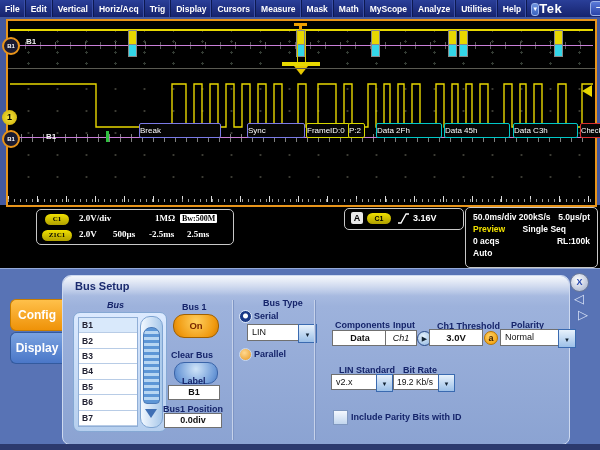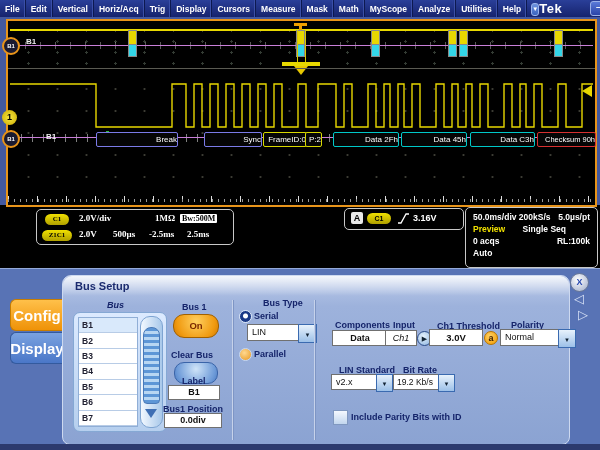--- a/index.html
+++ b/index.html
@@ -41,22 +41,22 @@
   .trig-t:before{content:"";position:absolute;left:0;top:0;width:13px;height:3px;background:#f0a000;}
   .trig-t:after{content:"";position:absolute;left:5px;top:3px;width:3px;height:4px;background:#f0a000;}
   .trig-vline{position:absolute;top:9px;width:1px;height:32px;background:#d8c800;}
   .zoom-bar{position:absolute;left:274px;top:41px;width:38px;height:4px;background:#e8d800;}
   .zoom-tri{position:absolute;left:286px;top:45px;width:0;height:0;
     border-left:7px solid transparent;border-right:7px solid transparent;border-top:9px solid #e8c800;}
   .wave-svg{position:absolute;left:0;top:0;width:587px;height:182px;}
   .bus-ticks{position:absolute;left:2px;top:113px;width:583px;height:8px;
     background:repeating-linear-gradient(90deg,rgba(255,255,255,.5) 0 1px,transparent 1px 11px);}
   .bus-line{position:absolute;left:2px;top:116px;width:583px;height:1px;background:#c97fd8;}
-  .pkt{position:absolute;top:111px;height:13px;background:#050505;border:1px solid;border-radius:2px;
-    color:#fff;font-size:8px;line-height:13px;text-align:right;overflow:hidden;white-space:nowrap;z-index:3;}
+  .pkt{position:absolute;top:102px;height:13px;background:#050505;border:1px solid;border-radius:2px;
+    color:#fff;font-size:8px;line-height:13px;text-align:left;overflow:hidden;white-space:nowrap;z-index:3;margin-left:43px;}
   .pkt-control{border-color:#7b7be8;}
   .pkt-id{border-color:#d8d800;}
   .pkt-data{border-color:#00c8c8;}
   .pkt-checksum{border-color:#d83030;}
   .green-tick{position:absolute;left:98px;top:110px;width:3px;height:11px;background:#2fbf3f;}
   .main-bus-label{position:absolute;left:38px;top:111px;color:#eee;font-size:8px;font-weight:bold;}
   .ch-badge{position:absolute;left:-6px;top:89px;width:15px;height:15px;border-radius:50%;
     background:radial-gradient(#f8e840,#c8a800);color:#000;font-size:9px;font-weight:bold;
     text-align:center;line-height:15px;z-index:6;}
   .bus-badge{position:absolute;left:-6px;width:14px;height:14px;border-radius:50%;background:#1a1a30;
@@ -80,21 +80,21 @@
   
   .panel{position:absolute;left:0;top:268px;width:600px;height:176px;background:#5873b5;
     border-top:1px solid #93a9d8;z-index:10;}
   .panel-bottom{position:absolute;left:0;top:444px;width:600px;height:6px;background:#2c3a6e;z-index:10;}
   .dlg{position:absolute;left:62px;top:6px;width:506px;height:168px;border-radius:9px 9px 8px 8px;
     background:linear-gradient(#bac9e8 0%,#9db2dc 18%,#8ba3d2 100%);border:1px solid #cdd9f0;}
   .dlg-title{position:absolute;left:12px;top:4px;color:#1a2a6e;font-size:11px;font-weight:bold;}
   .dlg-titlebar{position:absolute;left:0;top:0;width:100%;height:20px;border-radius:9px 9px 0 0;
     background:linear-gradient(rgba(255,255,255,.85),rgba(255,255,255,0));}
   .tab{position:absolute;left:10px;width:52px;height:30px;border-radius:6px 0 0 6px;color:#fff;
-    font-size:15px;font-weight:bold;display:flex;align-items:center;justify-content:center;}
+    font-size:12px;font-weight:bold;display:flex;align-items:center;justify-content:center;}
   .tab-config{top:30px;background:linear-gradient(#ffc04a,#ef9208);border:1px solid #c87d00;border-right:none;}
   .tab-display{top:63px;background:linear-gradient(#7aa2e0,#4a77c8);border:1px solid #335a9e;border-right:none;}
   .lbl{position:absolute;color:#15246a;font-size:9px;font-weight:bold;white-space:nowrap;}
   .field{position:absolute;background:#fff;border:1px solid #707070;color:#111;font-size:9px;
     font-weight:bold;text-align:center;}
   .combo-arrow{position:absolute;background:linear-gradient(#e8f2fc,#9cc0e8);border:1px solid #3a6ab0;
     color:#123;text-align:center;}
   .combo-arrow:before{content:"▼";font-size:6px;position:relative;top:-1px;}
   .vline{position:absolute;top:24px;width:1px;height:140px;background:#c6d2ea;box-shadow:1px 0 0 #7e95c4;}
   .on-btn{position:absolute;left:110px;top:38px;width:44px;height:22px;border-radius:11px;

